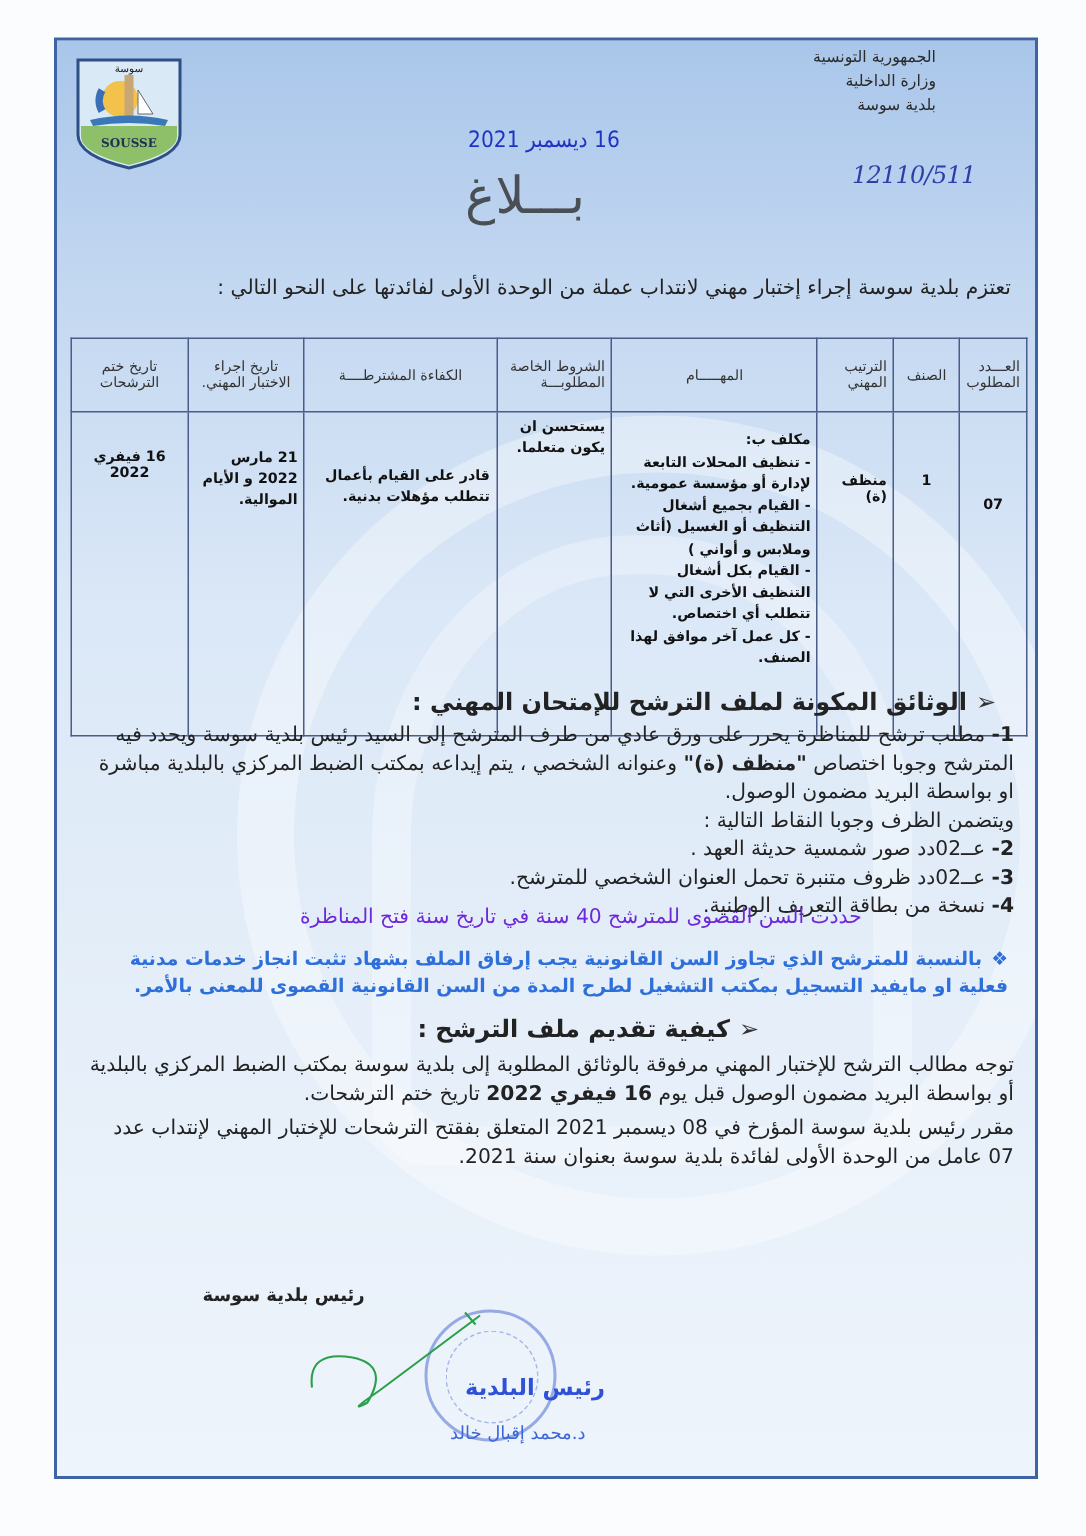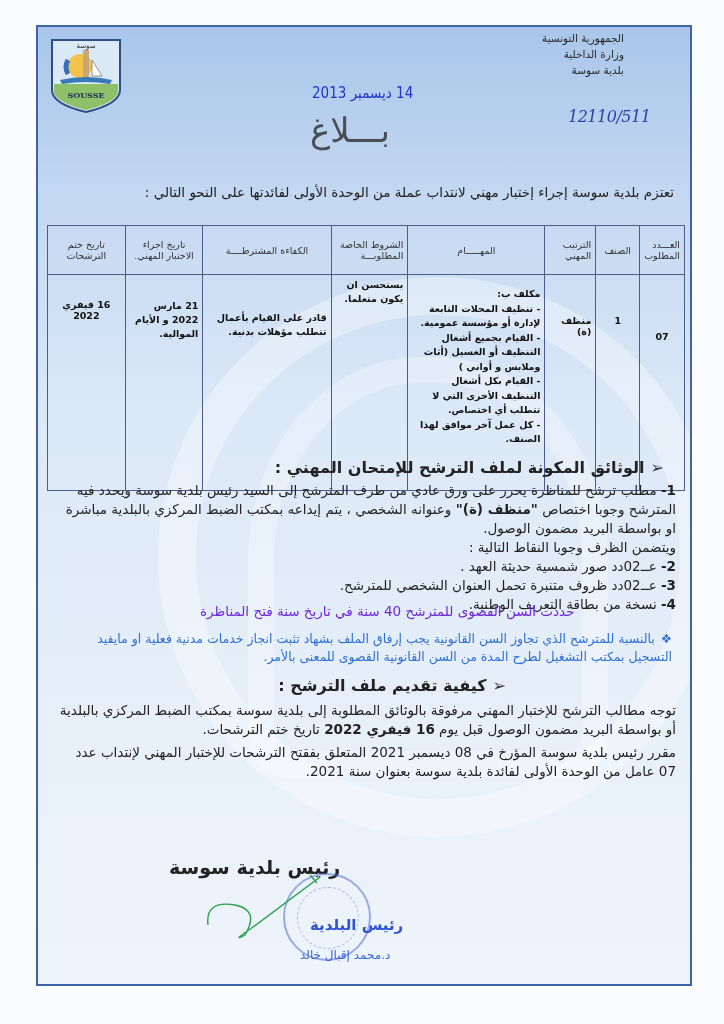--- a/index.html
+++ b/index.html
@@ -58,27 +58,27 @@
   .center { text-align:center !important; }
   .task-line { display:block; line-height:14.5px; }
   .section {
     position:absolute; right:48px; direction:rtl; text-align:right; font-size:13.5px; color:#222;
   }
   .section-title { font-weight:bold; font-size:16px; }
   .bullet-arrow { font-weight:normal; margin-left:6px; color:#333; }
   .para { line-height:19px; }
   .blue-note {
     position:absolute; right:52px; top:630px; width:590px; direction:rtl; text-align:right;
-    color:#2e6fd9; font-weight:normal; font-size:12.5px; line-height:18px;
+    color:#2e6fd9; font-weight:bold; font-size:12.5px; line-height:18px;
   }
   .age-limit {
     position:absolute; left:200px; top:603px; direction:rtl; font-weight:normal; font-size:13.5px; color:#6d28d9;
   }
   .signature-title {
-    position:absolute; left:135px; top:856px; direction:rtl; font-weight:bold; font-size:19px; color:#222;margin-left:34px;
+    position:absolute; left:135px; top:856px; direction:rtl; font-weight:bold; font-size:12px; color:#222;
   }
   .sign-stamp-title {
     position:absolute; left:310px; top:916px; direction:rtl; color:#2f51d8; font-weight:bold; font-size:15px;
   }
   .sign-stamp-name {
     position:absolute; left:300px; top:948px; direction:rtl; color:#3a66d9; font-size:12px;
   }
   .round-stamp {
     position:absolute; left:283px; top:873px; width:88px; height:88px; border-radius:50%;
     border:2px solid rgba(80,110,210,0.55); box-sizing:border-box;
@@ -110,21 +110,21 @@
   </svg>
 </div>
 
 <div class="header-right">
   <div>الجمهورية التونسية</div>
   <div>وزارة الداخلية</div>
   <div>بلدية سوسة</div>
 </div>
 <div class="ref-number">12110/511</div>
 
-<div class="stamp-date">14 ديسمبر 2013</div>
+<div class="stamp-date">16 ديسمبر 2021</div>
 <div class="title">بـــلاغ</div>
 
 <div class="intro">تعتزم بلدية سوسة إجراء إختبار مهني لانتداب عملة من الوحدة الأولى لفائدتها على النحو التالي :</div>
 
 <table class="jobs">
   <colgroup>
     <col style="width:43px">
       <col style="width:44px">
       <col style="width:51px">
       <col style="width:138px">

